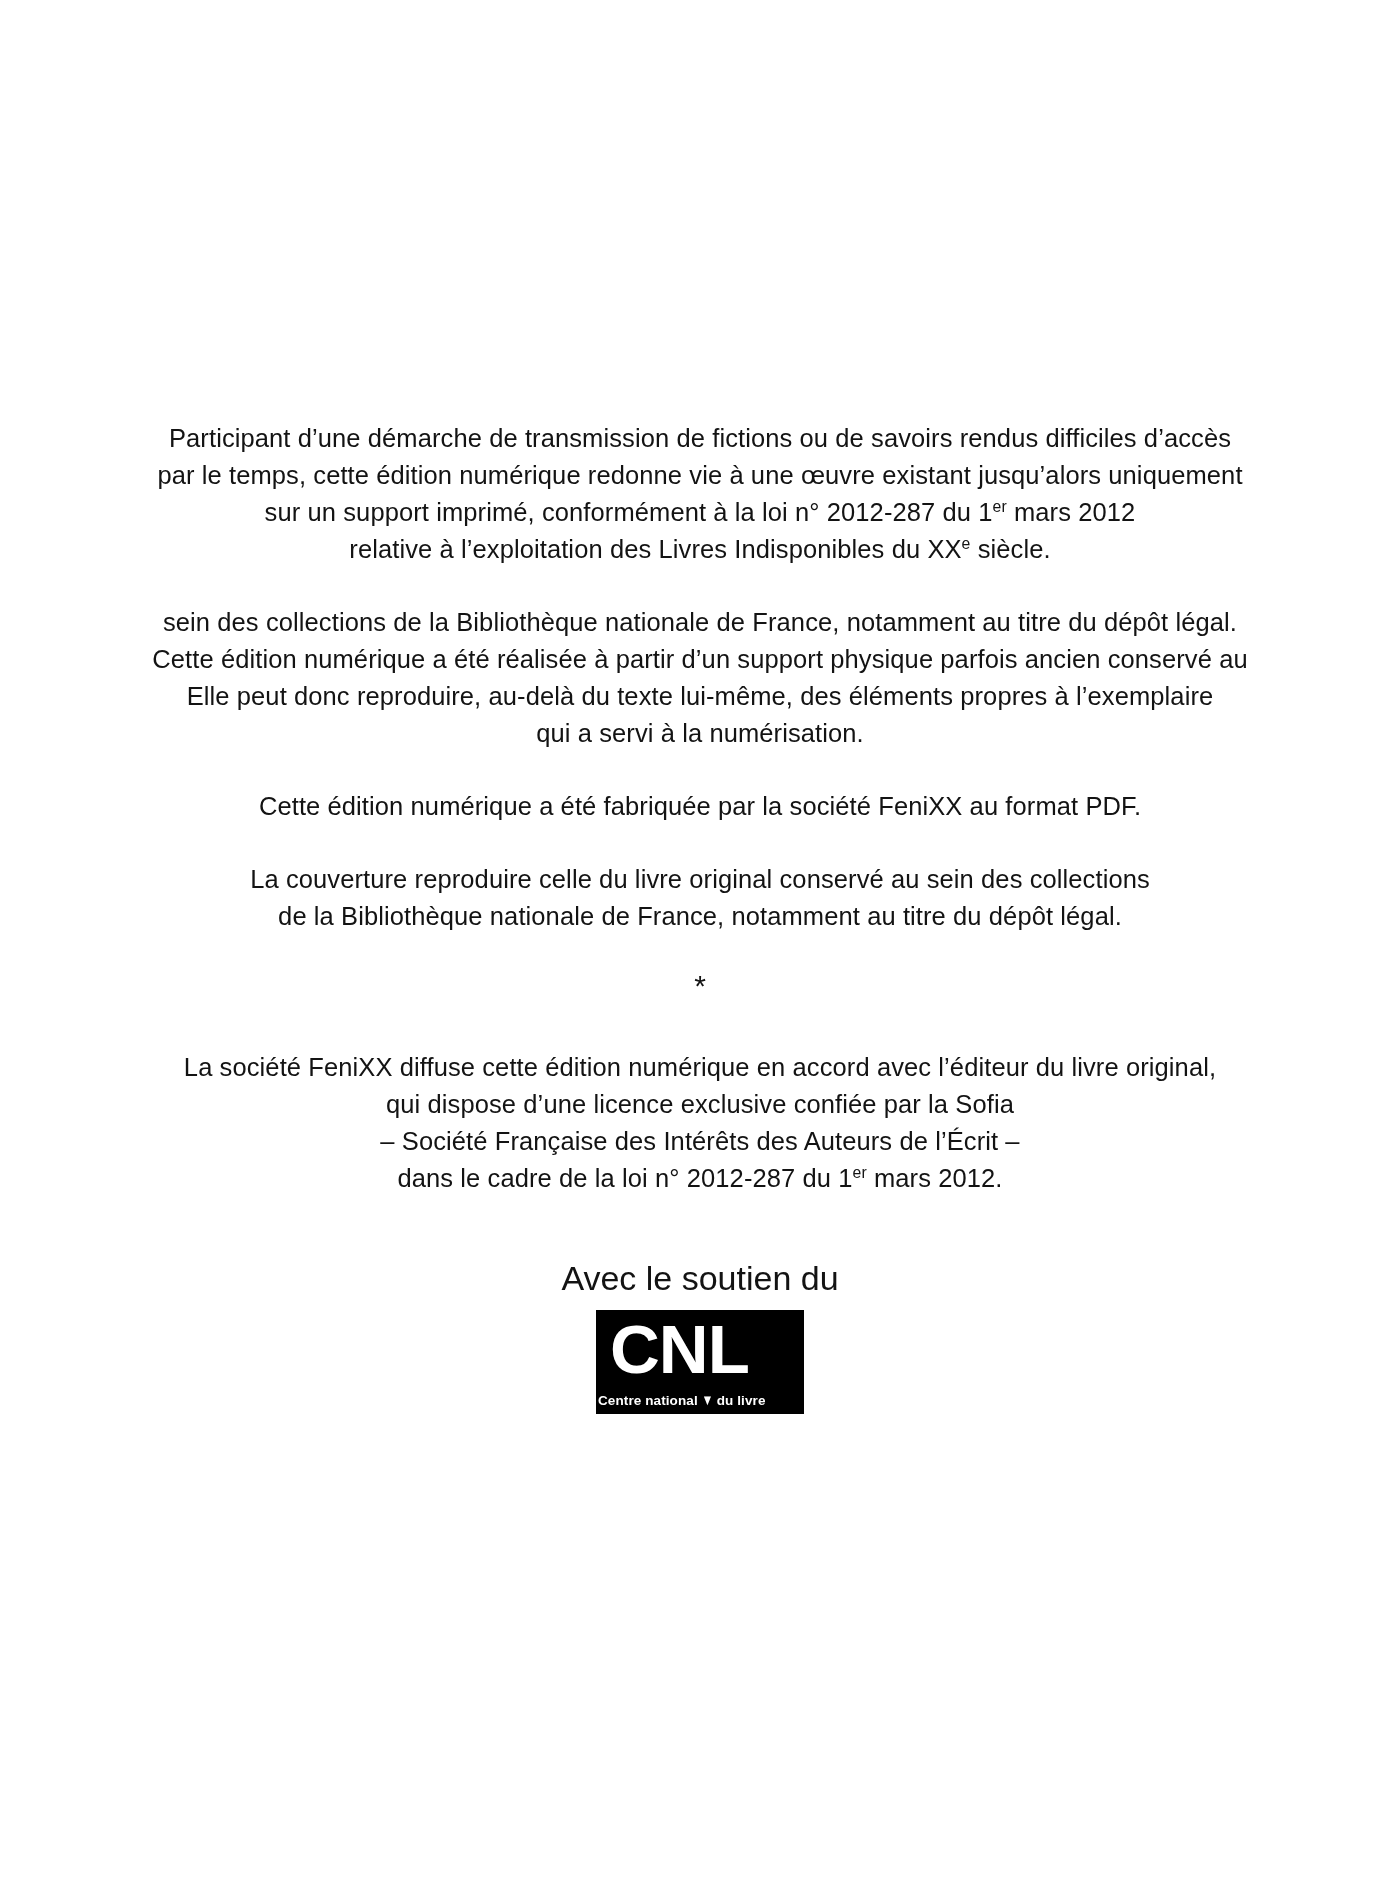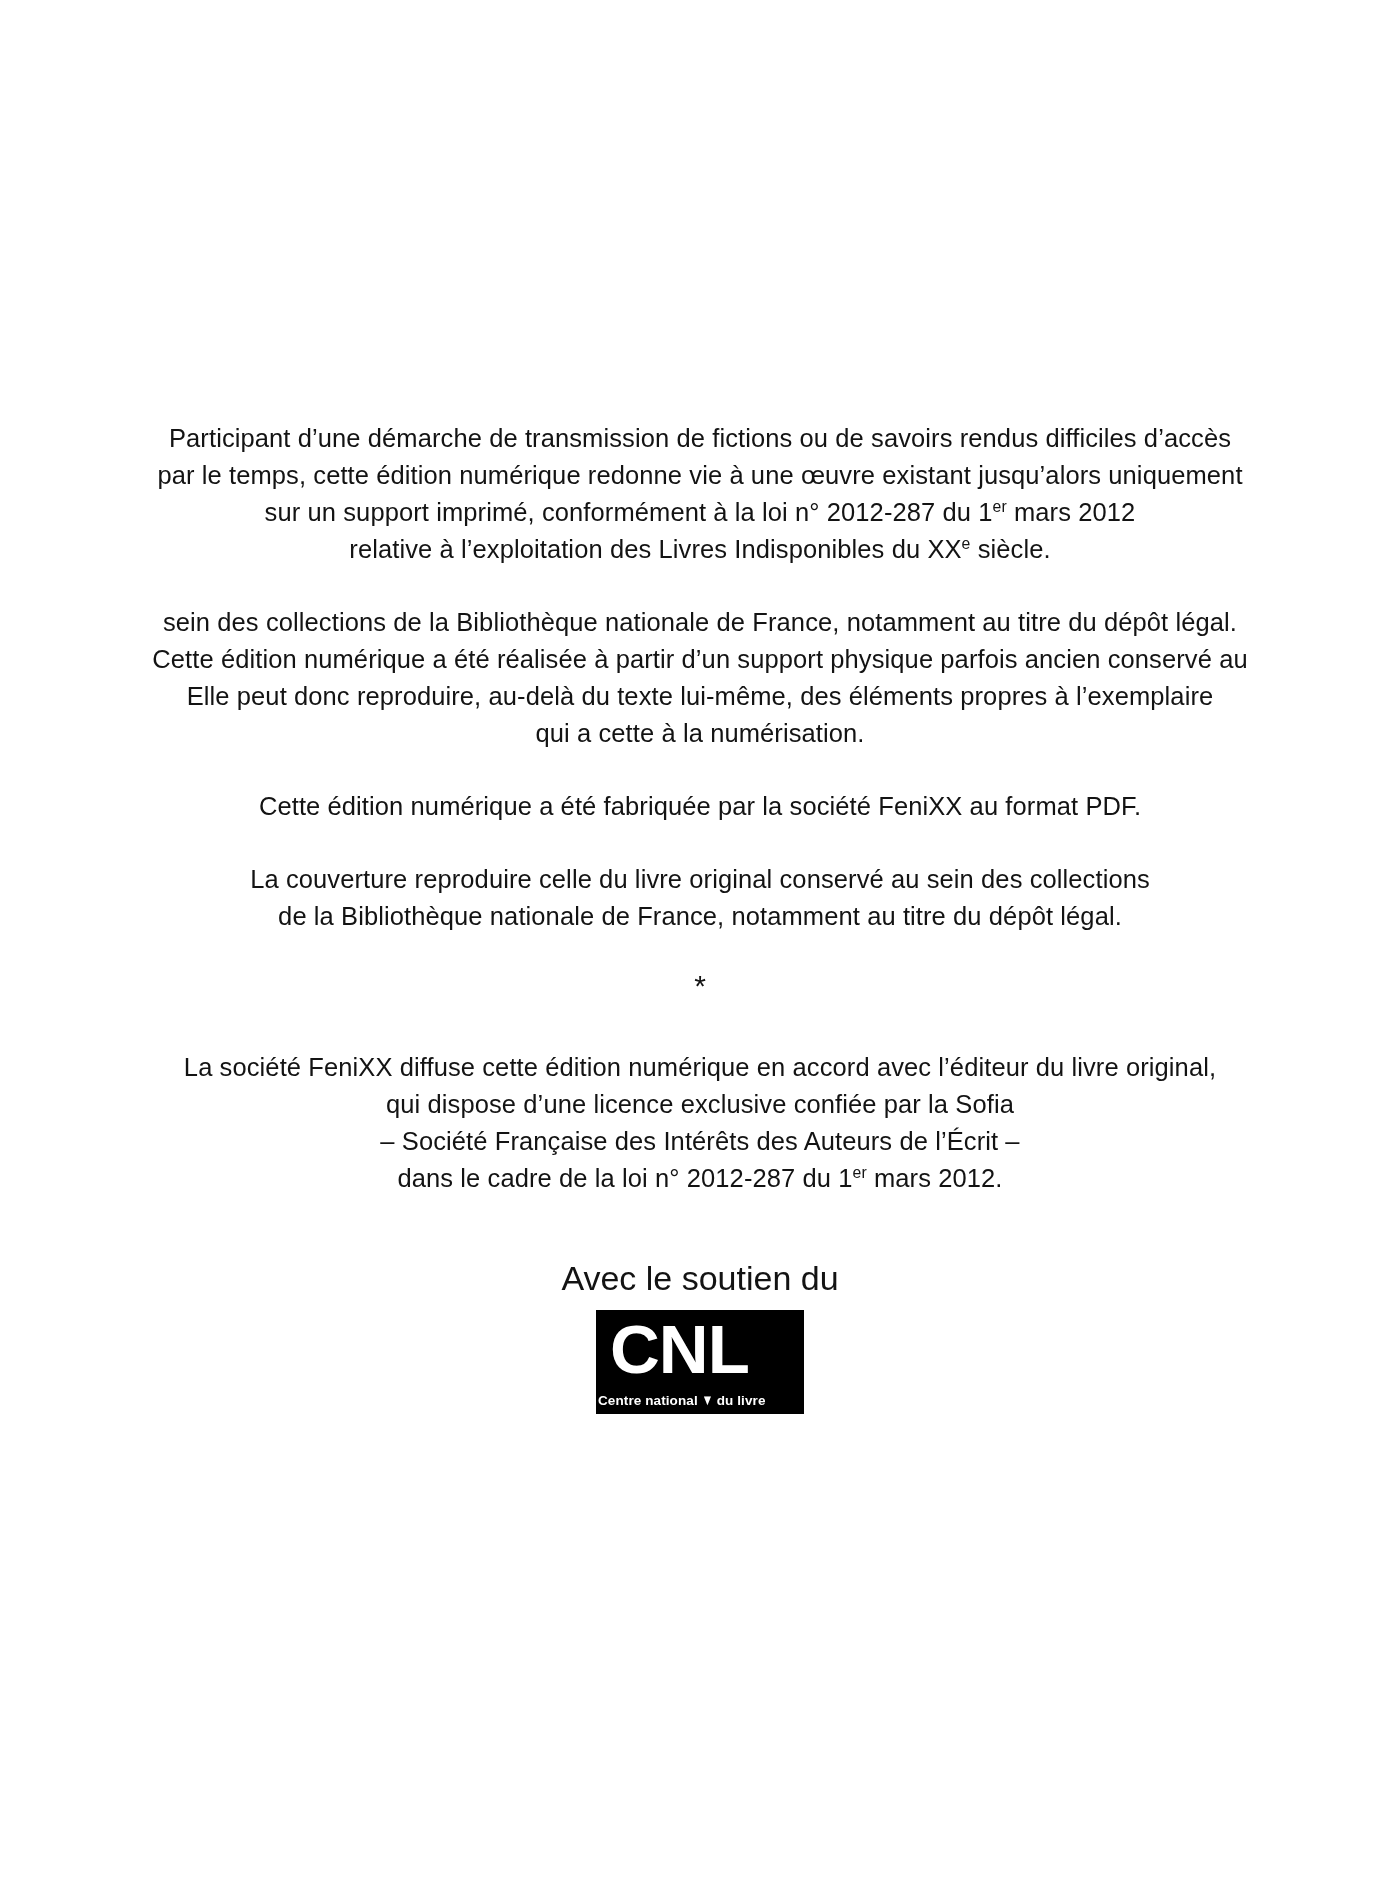--- a/index.html
+++ b/index.html
@@ -109,21 +109,21 @@
       <span class="line">Participant d’une démarche de transmission de fictions ou de savoirs rendus difficiles d’accès</span>
       <span class="line">par le temps, cette édition numérique redonne vie à une œuvre existant jusqu’alors uniquement</span>
       <span class="line">sur un support imprimé, conformément à la loi n° 2012-287 du 1<sup>er</sup> mars 2012</span>
       <span class="line">relative à l’exploitation des Livres Indisponibles du XX<sup>e</sup> siècle.</span>
     </p>
 
     <p class="para">
       <span class="line">sein des collections de la Bibliothèque nationale de France, notamment au titre du dépôt légal.</span>
       <span class="line">Cette édition numérique a été réalisée à partir d’un support physique parfois ancien conservé au</span>
       <span class="line">Elle peut donc reproduire, au-delà du texte lui-même, des éléments propres à l’exemplaire</span>
-      <span class="line">qui a cette à la numérisation.</span>
+      <span class="line">qui a servi à la numérisation.</span>
     </p>
 
     <p class="para">
       <span class="line">Cette édition numérique a été fabriquée par la société FeniXX au format PDF.</span>
     </p>
 
     <p class="para">
       <span class="line">La couverture reproduire celle du livre original conservé au sein des collections</span>
       <span class="line">de la Bibliothèque nationale de France, notamment au titre du dépôt légal.</span>
     </p>

